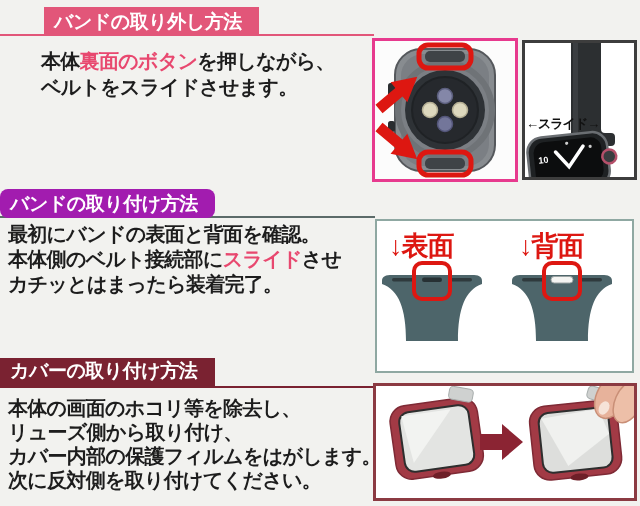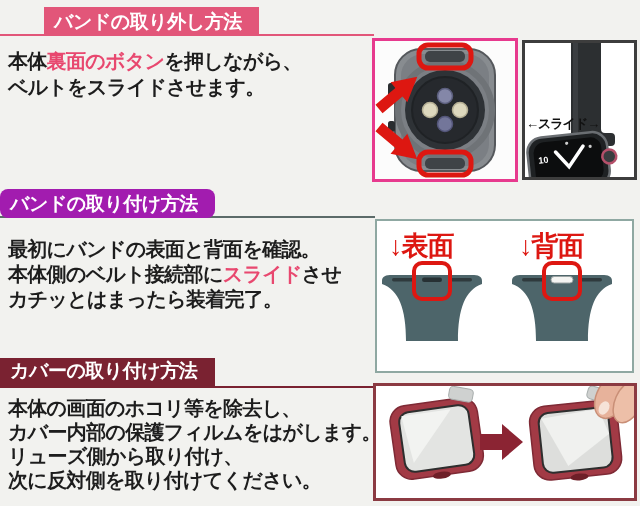--- a/index.html
+++ b/index.html
@@ -18,21 +18,21 @@
   }
   .hdr-pink{background:#e25679;margin-left:44px;}
   .hdr-slate{background:#a21caf;border-radius:8px;}
   .hdr-maroon{background:#7a2231;}
   .rule{left:0; height:2px;}
   .rule-pink{background:#e25679;}
   .rule-slate{background:#5c6b69;}
   .rule-maroon{background:#7a2231;}
   .body-text{left:8px; font-weight:bold; letter-spacing:-0.7px; white-space:nowrap;}
   .body-text p{margin:0; font-size:20px;}
-  .lh26 p{line-height:26px;}
+  .lh26 p{line-height:26px;margin-left:33px;}
   .lh25 p{line-height:25px;}
   .lh24 p{line-height:24px;}
   .accent{color:#e8486f;}
   .photo{box-sizing:border-box; background:#ffffff; overflow:hidden;}
   .photo svg{display:block;}
   .ph-watchback{left:372px; top:38px; width:146px; height:144px; border:3px solid #e73a8e; background:#fcfcfc;}
   .ph-slide{left:522px; top:40px; width:115px; height:140px; border:3px solid #3d3d3d;}
   .ph-bands{left:375px; top:219px; width:259px; height:154px; border:2px solid #8fa8a2;}
   .ph-covers{left:373px; top:383px; width:264px; height:118px; border:3px solid #8b3a42;}
 </style>
@@ -96,21 +96,21 @@
       </g>
 
       <text x="1" y="85" font-size="13" font-weight="bold" fill="#111111" letter-spacing="-1">←スライド→</text>
     </svg>
   </div>
 
   <div class="abs rule rule-slate" style="top:216px; width:375px;"></div>
   <div class="abs sec-header hdr-slate" style="top:189px;">
     <span>バンドの取り付け方法</span>
   </div>
-  <div class="abs body-text lh25" style="top:237px;">
+  <div class="abs body-text lh25" style="top:222px;">
     <p><span>最初にバンドの表面と背面を確認。</span></p>
     <p><span>本体側のベルト接続部に</span><span class="accent">スライド</span><span>させ</span></p>
     <p><span>カチッとはまったら装着完了。</span></p>
   </div>
 
   <div class="abs photo ph-bands">
     <svg width="255" height="120" viewBox="0 0 255 120">
 
       <g>
         <path d="M5,60 C5,55 9,54 15,54 L95,54 C101,54 105,55 105,60 L105,63 C88,69 81,88 81,120 L29,120 C29,88 22,69 5,63 Z" fill="#4d656a"></path>
@@ -131,22 +131,22 @@
       </g>
     </svg>
   </div>
 
   <div class="abs rule rule-maroon" style="top:386px; width:373px;"></div>
   <div class="abs sec-header hdr-maroon" style="top:358px;font-family:Liberation Mono, monospace;">
     <span>カバーの取り付け方法</span>
   </div>
   <div class="abs body-text lh24" style="top:396px;">
     <p><span>本体の画面のホコリ等を除去し、</span></p>
+    <p><span>リューズ側から取り付け、</span></p>
     <p><span>カバー内部の保護フィルムをはがします。</span></p>
-    <p><span>リューズ側から取り付け、</span></p>
     <p><span>次に反対側を取り付けてください。</span></p>
   </div>
 
   <div class="abs photo ph-covers">
     <svg width="258" height="112" viewBox="0 0 258 112">
 
       <g transform="translate(12,22) rotate(-8)">
         <rect x="0" y="0" width="88" height="74" rx="16" fill="#a23a45" stroke="#7e2a35" stroke-width="1.5"></rect>
         <rect x="9" y="7" width="70" height="60" rx="10" fill="#e3e4e2" stroke="#2e2e2e" stroke-width="2"></rect>
         <polygon points="12,10 62,10 18,58" fill="#f2f3f1"></polygon>

